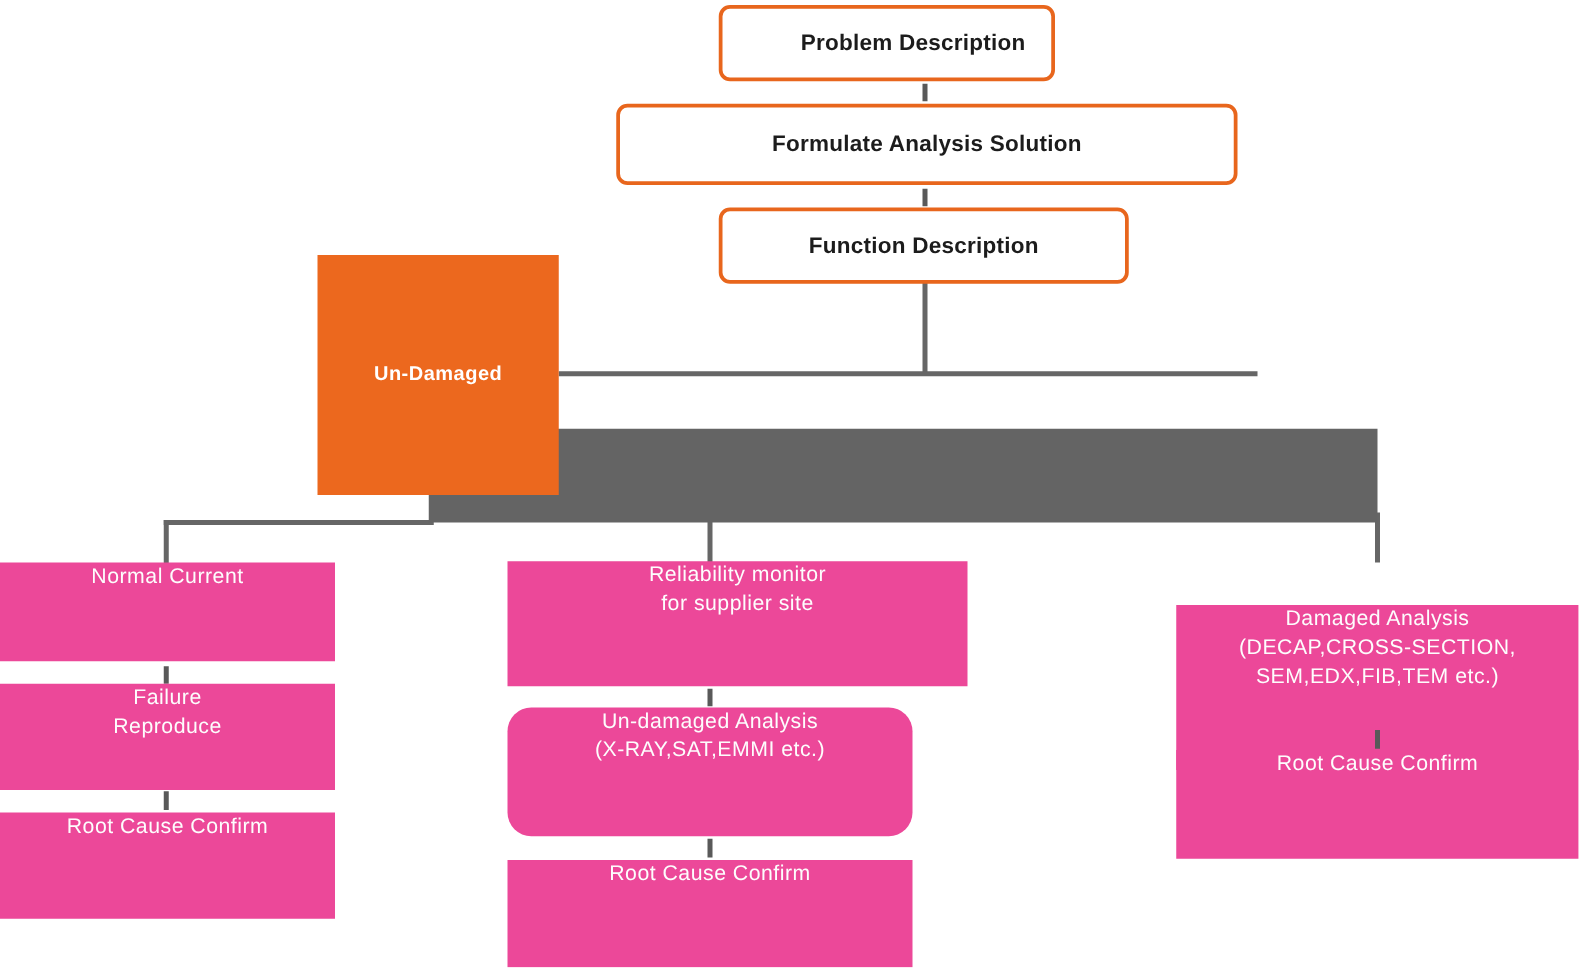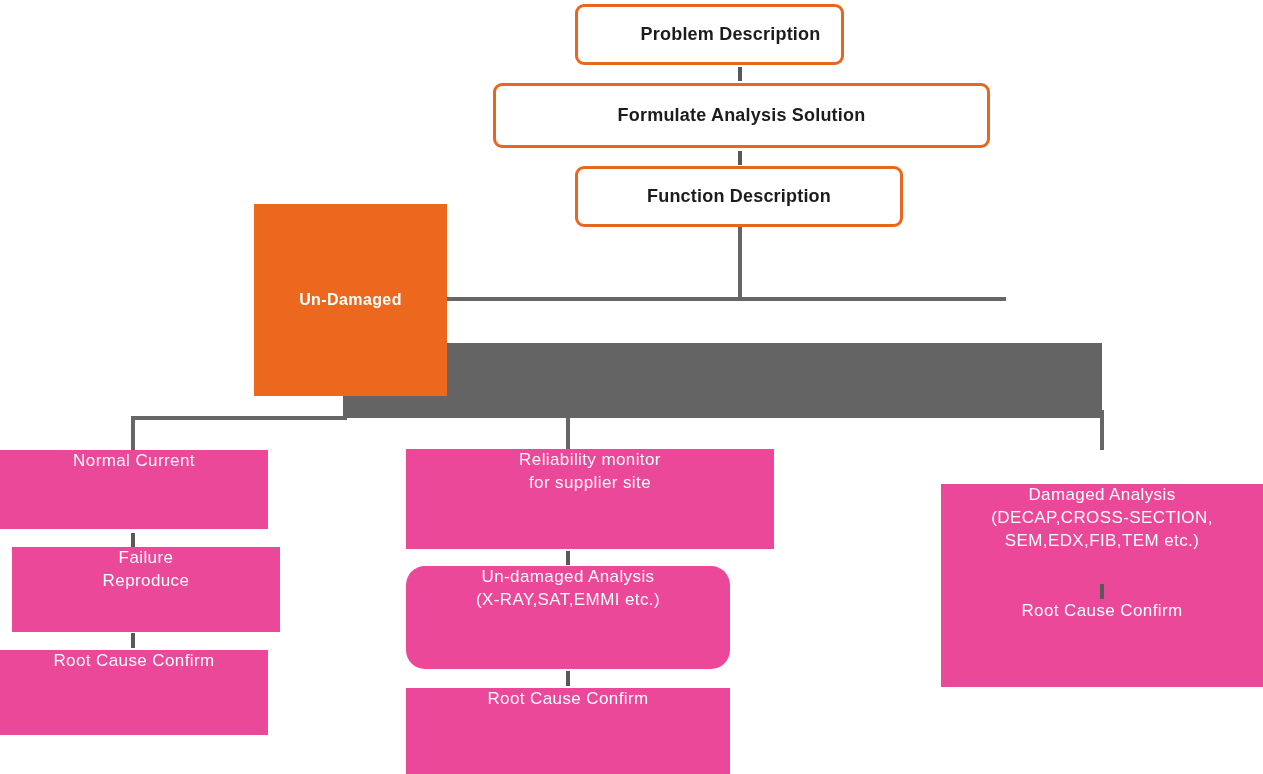--- a/index.html
+++ b/index.html
@@ -85,21 +85,21 @@
     color: #fdfdfd;
     font-size: 17px;
     font-weight: 400;
     letter-spacing: 0.4px;
     line-height: 1.35;
     z-index: 2;
   }
   .task .label { white-space: pre-line; }
 
   #task-left-1 { left: 0; width: 268px; top: 450px; height: 79px; }
-  #task-left-2 { left: 12px; width: 268px; top: 547px; height: 85px; }
+  #task-left-2 { left: 0; width: 268px; top: 547px; height: 85px; }
   #task-left-3 { left: 0; width: 268px; top: 650px; height: 85px; }
 
   #task-mid-1 { left: 406px; width: 368px; top: 449px; height: 100px; }
   #task-mid-2 { left: 406px; width: 324px; top: 566px; height: 103px; border-radius: 19px; }
   #task-mid-3 { left: 406px; width: 324px; top: 688px; height: 86px; }
 
   #task-right-1 { left: 941px; width: 322px; top: 449px; height: 132px; margin-top: 35px; }
   #task-right-2 { left: 941px; width: 322px; top: 600px; height: 87px; }
 </style>
 </head>

